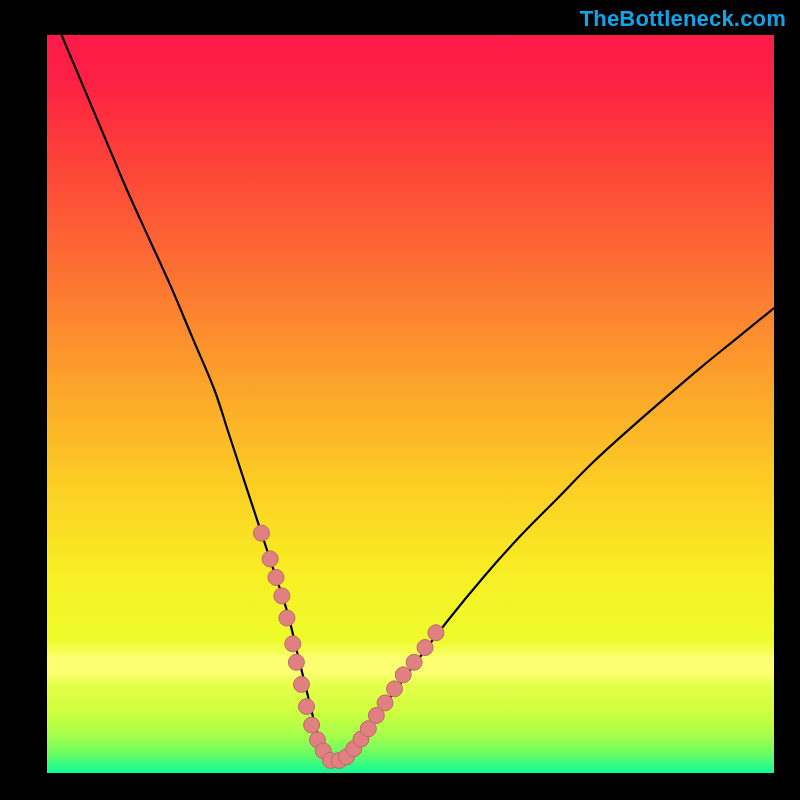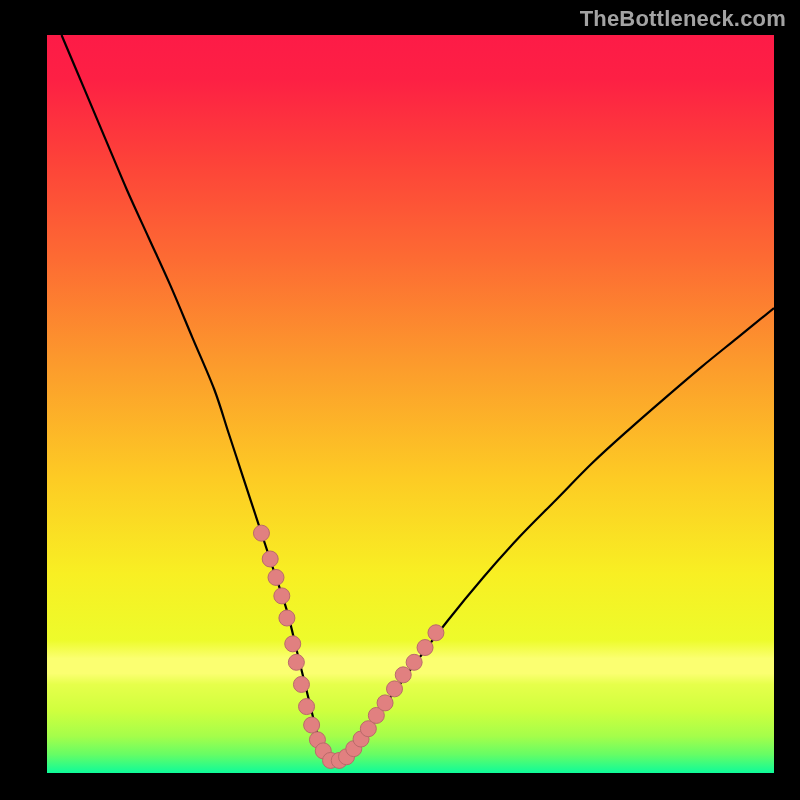--- a/index.html
+++ b/index.html
@@ -14,21 +14,21 @@
   .frame {
     position: absolute;
     left: 0; top: 0;
     width: 800px; height: 800px;
     background: #000;
   }
   .watermark {
     position: absolute;
     top: 6px;
     right: 14px;
-    color: #a3a3a3;
+    color: #0ea5e9;
     font-size: 22px;
     font-weight: 600;
     letter-spacing: 0.2px;
     z-index: 50;
   }
   .plot {
     position: absolute;
     left: 47px;
     top: 35px;
     width: 727px;

